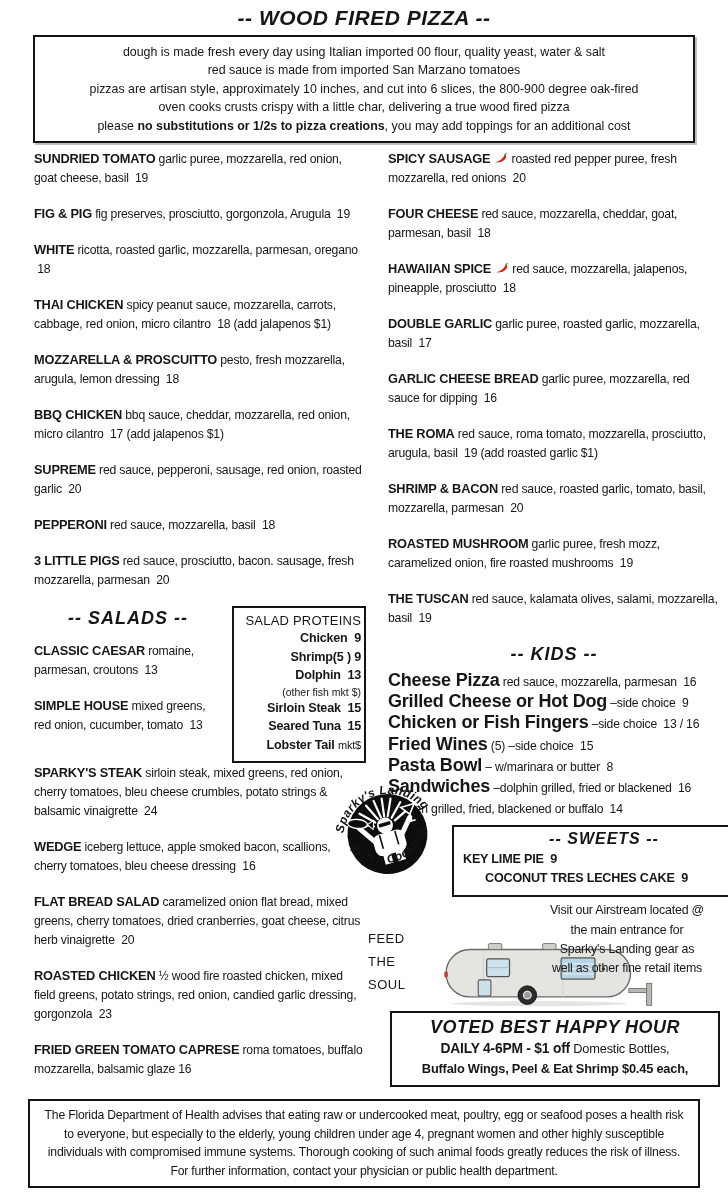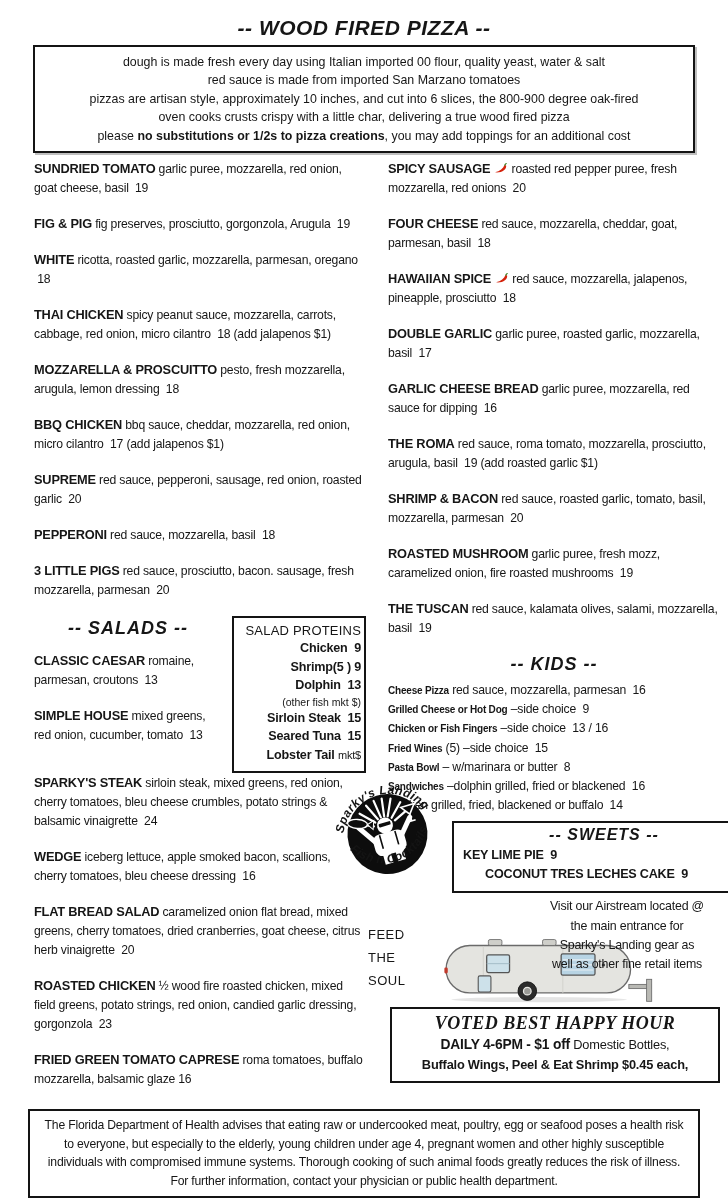--- a/index.html
+++ b/index.html
@@ -6,21 +6,21 @@
   html,body { width: 728px; height: 1200px; }
   body {
     background: #ffffff;
     color: #161616;
     font-family: "Liberation Sans", "DejaVu Sans", sans-serif;
     position: relative;
     overflow: hidden;
   }
   .page-title {
     text-align: center; font-weight: 700; font-style: italic;
-    font-size: 21px; letter-spacing: .5px; padding-top: 16px;
+    font-size: 21px; letter-spacing: .5px; padding-top: 6px;
   }
   .intro-box {
     margin: 5px 33px 0;
     border: 2px solid #141414;
     box-shadow: 2px 2px 0 rgba(0,0,0,.25);
     padding: 6px 8px;
     text-align: center;
     font-size: 12.4px; line-height: 18.4px;
   }
   .cols { display: flex; margin: 6px 8px 0 34px; gap: 22px; }
@@ -40,21 +40,21 @@
     width: 134px; flex: 0 0 134px; align-self: flex-start;
     border: 2px solid #141414; padding: 5px 3px 7px; text-align: right;
   }
   .pr { font-weight: 700; font-size: 12.6px; line-height: 18.5px; letter-spacing: -.2px; }
   .pr-title { font-weight: 400; font-size: 13px; margin-bottom: 1px; letter-spacing: .2px; }
   .pr-note { font-size: 10.5px; line-height: 14px; }
   .pr-mkt { font-weight: 400; font-size: 11px; }
 
   .kids-head { margin: 4px 0 6px; }
   .kid { font-size: 12.2px; line-height: 19.2px; letter-spacing: -.2px; }
-  .kid .mi-name { font-size: 10px; text-align: right; }
+  .kid .mi-name { font-size: 18px; text-align: right; }
 
   .sweets {
     margin: 6px 0 0 64px; width: 304px;
     border: 2px solid #141414; padding: 3px 3px 7px;
   }
   .sweets .sec-head { margin: 0 0 2px; font-size: 16px; }
   .sw { font-weight: 700; font-size: 12.6px; line-height: 19px; letter-spacing: -.2px; }
   .sw.s1 { padding-left: 6px; }
   .sw.s2 { padding-left: 28px; }
   .sw.s3 { padding-left: 48px; }
@@ -63,21 +63,21 @@
   .feed { position: absolute; left: 6px; top: 26px; font-size: 13px; line-height: 23px; letter-spacing: .5px; }
   .gift-center { position: absolute; left: 64px; top: 0; width: 220px; text-align: center; }
   .gift-title { font-weight: 700; font-size: 18px; letter-spacing: 1px; margin-top: 46px; }
   .gift-sub { font-weight: 700; font-style: italic; font-size: 18px; }
   .trailer { position: absolute; left: 64px; top: 40px; }
   .gift-blurb {
     position: absolute; right: 16px; top: 0; width: 154px;
     text-align: center; font-size: 12.4px; line-height: 19.2px; letter-spacing: -.2px;
   }
   .happy { margin: 2px 0 0 2px; border: 2px solid #141414; padding: 4px 6px 6px; text-align: center; }
-  .happy-title { font-weight: 700; font-style: italic; font-size: 18px; letter-spacing: .5px; margin-bottom: 1px; font-family: Liberation Serif, serif; }
+  .happy-title { font-weight: 700; font-style: italic; font-size: 18px; letter-spacing: .5px; margin-bottom: 1px; }
   .happy-line { font-size: 12.8px; line-height: 19.6px; letter-spacing: -.2px; }
   .hb { font-weight: 700; }
   .hb-lg { font-size: 13.8px; }
 
   .footer {
     margin: 4px 28px 0;
     border: 2px solid #141414;
     padding: 5px 12px 6px;
     text-align: center;
     font-size: 12.2px; line-height: 18.5px; letter-spacing: -.2px;

